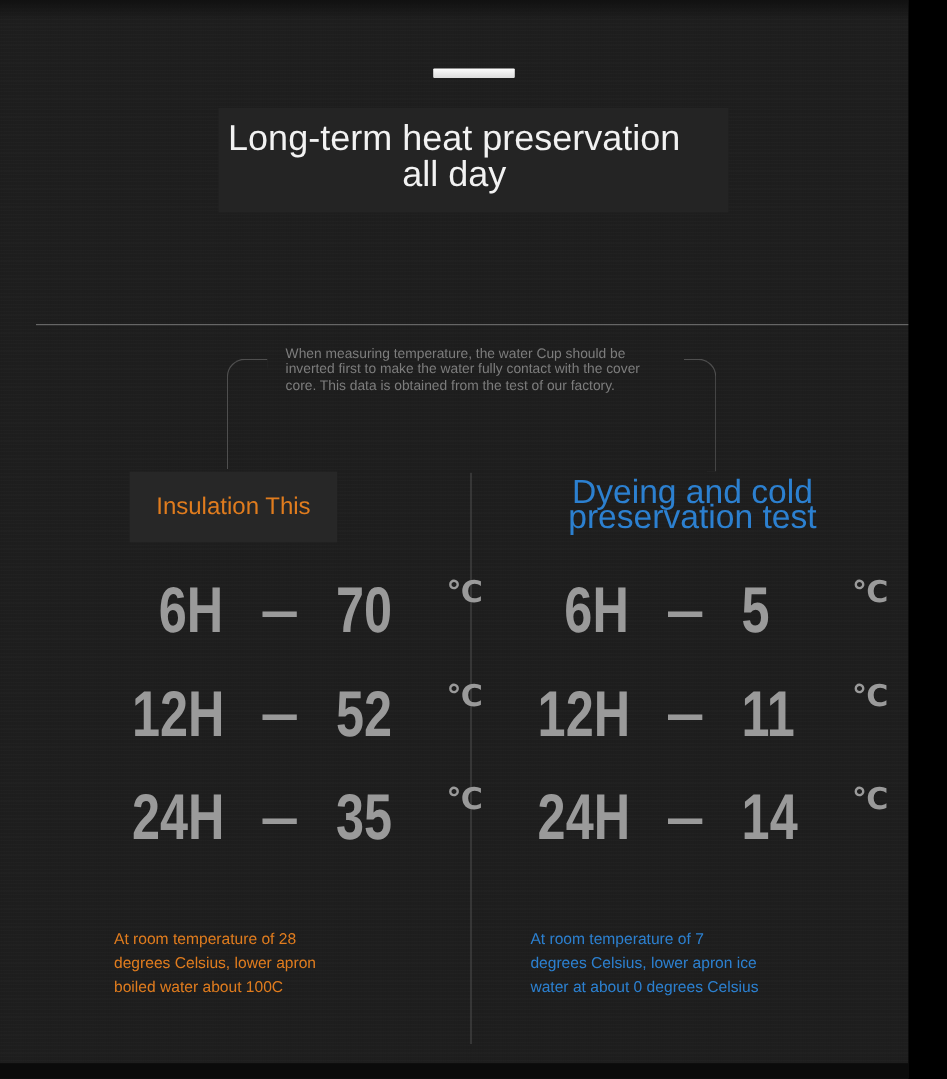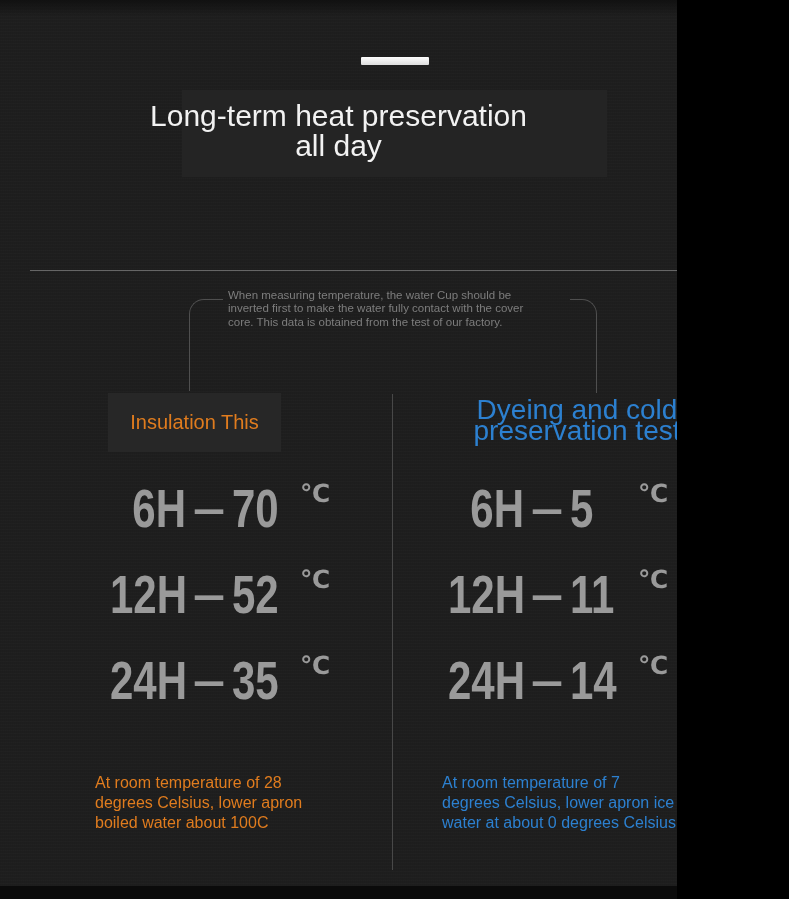--- a/index.html
+++ b/index.html
@@ -1,17 +1,17 @@
 <!DOCTYPE html>
 <html style="--background: #1e1e1e; --text-white: #f2f2f2; --accent-left: #e07c1e; --accent-right: #2c80d0; --data-gray: #9a9a9a; --note-gray: #7d7d7d;"><head>
 <meta charset="utf-8">
 <style>
   html,body { margin:0; padding:0; background:#000; }
   .stage {
-    position:relative; width:677px; height:899px; overflow:hidden;
+    position:relative; width:757px; height:899px; overflow:hidden;
     background-color:var(--background,#1e1e1e);
     background-image:
       repeating-linear-gradient(0deg, rgba(255,255,255,0.012) 0 1px, transparent 1px 3px),
       repeating-linear-gradient(90deg, rgba(0,0,0,0.025) 0 1px, transparent 1px 2px);
     font-family:"Liberation Sans","DejaVu Sans",sans-serif;
   }
   .top-shade { position:absolute; left:0; top:0; width:100%; height:16px;
     background:linear-gradient(#111 0%, rgba(17,17,17,0) 100%); }
   .bottom-band { position:absolute; left:0; bottom:0; width:100%; height:13px; background:#0b0b0b; }
 
@@ -22,21 +22,21 @@
   .title { position:absolute; left:0; right:0; top:101px; margin:0;
     font-size:30px; line-height:30px; font-weight:normal; text-align:center;
     color:var(--text-white,#f2f2f2); white-space:pre-line; }
   .subtitle { position:absolute; left:0; right:0; top:188px; margin:0;
     font-size:30px; line-height:30px; font-weight:normal; text-align:center;
     color:var(--text-white,#f2f2f2); white-space:pre-line; }
 
   .h-divider { position:absolute; left:30px; top:270px; width:729px; height:1px;
     background:rgba(255,255,255,0.32); }
 
-  .note { position:absolute; left:228px; top:289px; width:320px; margin:0;
+  .note { position:absolute; left:238px; top:289px; width:320px; margin:0;
     font-size:11.5px; line-height:13.3px; color:var(--note-gray,#7d7d7d); white-space:pre-line; }
 
   .bracket { position:absolute; }
   .bracket-left { left:189px; top:299px; width:33px; height:91px;
     border-top:1px solid #4f4f4f; border-left:1px solid #4f4f4f; border-top-left-radius:15px; }
   .bracket-right { left:570px; top:299px; width:26px; height:93px;
     border-top:1px solid #4f4f4f; border-right:1px solid #4f4f4f; border-top-right-radius:15px; }
 
   .v-divider { position:absolute; left:392px; top:394px; width:1px; height:476px; background:#484848; }
 
@@ -44,28 +44,28 @@
     background:#272727; display:flex; align-items:center; justify-content:center;
     font-size:20px; color:var(--accent-left,#e07c1e); }
   .col-header-right { position:absolute; left:437px; top:399px; width:280px; margin:0;
     text-align:center; font-size:28px; line-height:21px;
     color:var(--accent-right,#2c80d0); white-space:pre-line; }
 
   .rows { position:absolute; top:482px; display:flex; flex-direction:column; gap:32px; }
   .rows-left { left:110px; }
   .rows-right { left:448px; }
   .temp-row { display:flex; align-items:center; height:54px; line-height:54px;
-    font-size:42px; font-weight:bold; color:var(--data-gray,#9a9a9a); }
+    font-size:42px; font-weight:bold; color:var(--data-gray,#9a9a9a);gap:24px; }
   .temp-row .hours { width:76px; text-align:right; transform:scaleY(1.28); }
   .temp-row .dash  { width:46px; text-align:center; transform:scale(0.68,1.1); }
   .temp-row .value { width:66px; text-align:left; transform:scaleY(1.28); }
   .temp-row .unit  { font-family:"DejaVu Sans",sans-serif; font-size:25px; font-weight:bold;
     position:relative; top:-15px; margin-left:2px; }
 
-  .footnote { position:absolute; top:773px; margin:0; font-size:16px; line-height:20px; white-space:pre-line; }
+  .footnote { position:absolute; top:773px; margin:0; font-size:13px; line-height:20px; white-space:pre-line; }
   .footnote-left { left:95px; color:var(--accent-left,#e07c1e); }
   .footnote-right { left:442px; color:var(--accent-right,#2c80d0); }
 </style>
 </head>
 <body>
 
 <div class="stage">
   <div class="top-shade"></div>
 
   <div class="accent-bar"></div>

